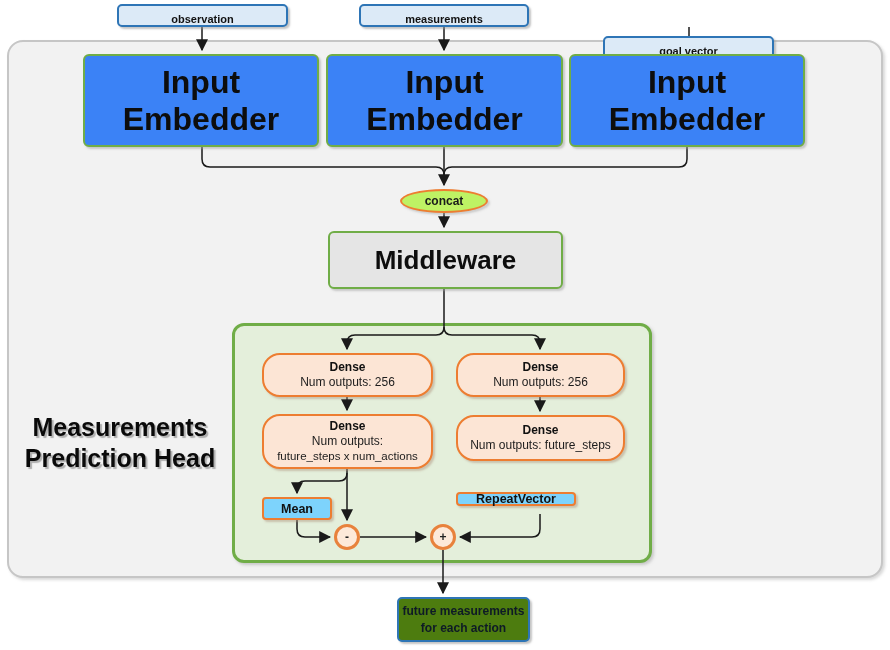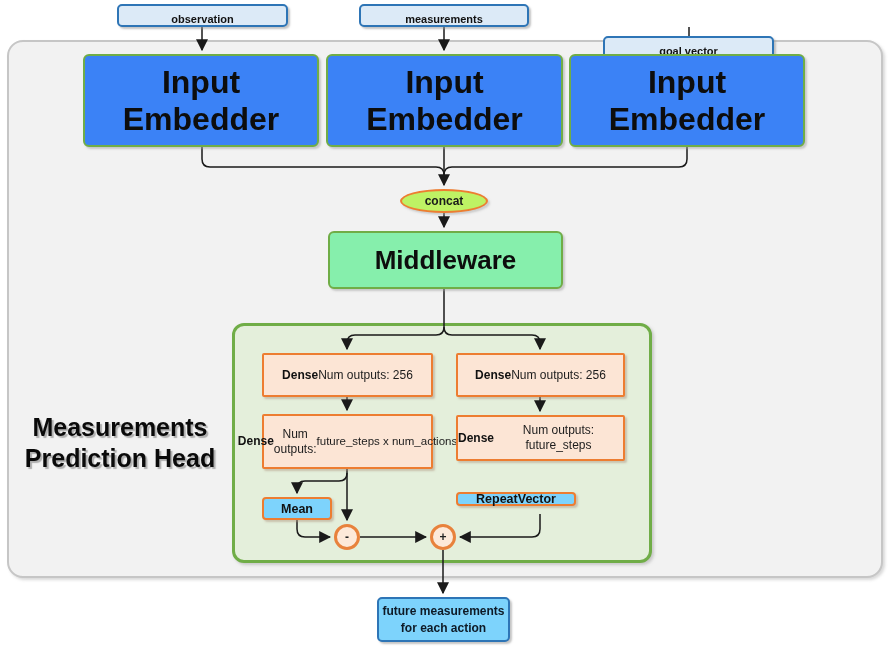--- a/index.html
+++ b/index.html
@@ -33,34 +33,34 @@
     box-shadow: 2px 2px 2px rgba(160,160,160,0.5);
   }
 
   .ellipse {
     background: #bef264; border: 2.5px solid #ED7D31; border-radius: 50%;
     font-weight: bold; font-size: 12px; color: #1a1a1a;
     box-shadow: 2px 2px 2px rgba(170,170,170,0.5);
   }
 
   .middleware {
-    background: #86efac; border: 2.5px solid #70AD47; border-radius: 6px;
+    background: #e5e5e5; border: 2.5px solid #70AD47; border-radius: 6px;
     font-weight: bold; font-size: 26px; color: #0d0d0d;
     box-shadow: 2px 2px 2px rgba(160,160,160,0.5);
   }
 
   .head-container {
     position: absolute; left: 232px; top: 323px; width: 420px; height: 240px;
     background: #E4EFDB; border: 3px solid #70AD47; border-radius: 12px;
     z-index: 1; box-shadow: 2px 2px 3px rgba(160,160,160,0.5);
   }
 
   .dense {
-    background: #FCE5D5; border: 2.5px solid #ED7D31; border-radius: 2px;
-    flex-direction: row; color: #1c1c1c; line-height: 15px;
+    background: #FCE5D5; border: 2.5px solid #ED7D31; border-radius: 18px;
+    flex-direction: column; color: #1c1c1c; line-height: 15px;
     box-shadow: 2px 2px 2px rgba(175,150,130,0.5);
   }
   .dense .t { font-weight: bold; font-size: 12px; color: #111; }
   .dense .s { font-size: 12px; }
   .dense .s.tight { font-size: 11.5px; white-space: nowrap; }
 
   .op-small {
     background: #7dd3fc; border: 2.5px solid #ED7D31; border-radius: 4px;
     font-weight: bold; font-size: 12.5px; color: #111;
     box-shadow: 2px 2px 2px rgba(175,150,130,0.5);
@@ -71,23 +71,23 @@
     font-weight: bold; font-size: 12px; color: #222; line-height: 1;
   }
 
   .head-label {
     position: absolute; left: 20px; top: 412px; width: 200px; z-index: 3;
     font-weight: bold; font-size: 25px; line-height: 31px; color: #0a0a0a;
     text-align: center; text-shadow: 2px 2px 1px rgba(120,120,120,0.55);
   }
 
   .out-box {
-    flex-direction: column; background: #7dd3fc; border: 2.5px solid #2E75B6;
+    flex-direction: column; background: #4d7c0f; border: 2.5px solid #2E75B6;
     border-radius: 5px; font-weight: bold; font-size: 12px; line-height: 17px;
-    color: #0e1a26; box-shadow: 2px 2px 2px rgba(150,150,150,0.55);
+    color: #0e1a26; box-shadow: 2px 2px 2px rgba(150,150,150,0.55); margin-left: 20px;
   }
 
   
   .n-observation   { left: 117px; top: 4px;   width: 171px; height: 23px; }
   .n-measurements  { left: 359px; top: 4px;   width: 170px; height: 23px; }
   .n-goal          { left: 603px; top: 4px;   width: 171px; height: 23px; margin-top: 32px; }
   .n-e1            { left: 83px;  top: 54px;  width: 236px; height: 93px; }
   .n-e2            { left: 326px; top: 54px;  width: 237px; height: 93px; }
   .n-e3            { left: 569px; top: 54px;  width: 236px; height: 93px; }
   .n-concat        { left: 400px; top: 189px; width: 88px;  height: 24px; }

